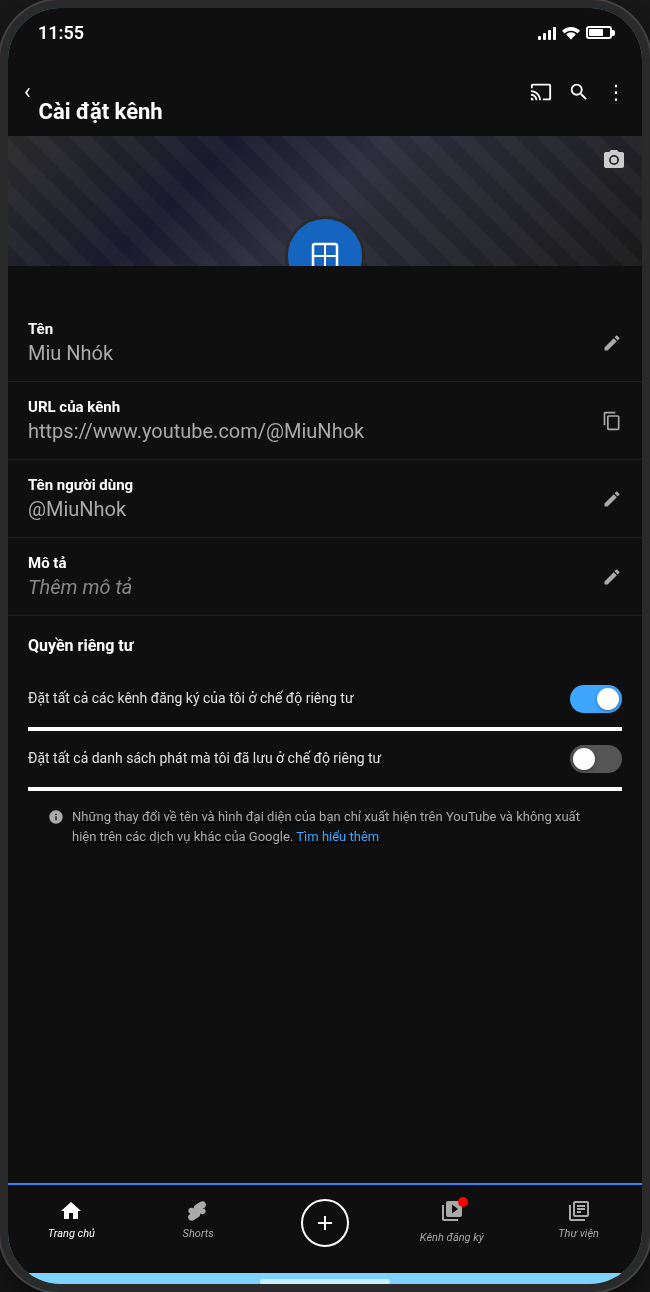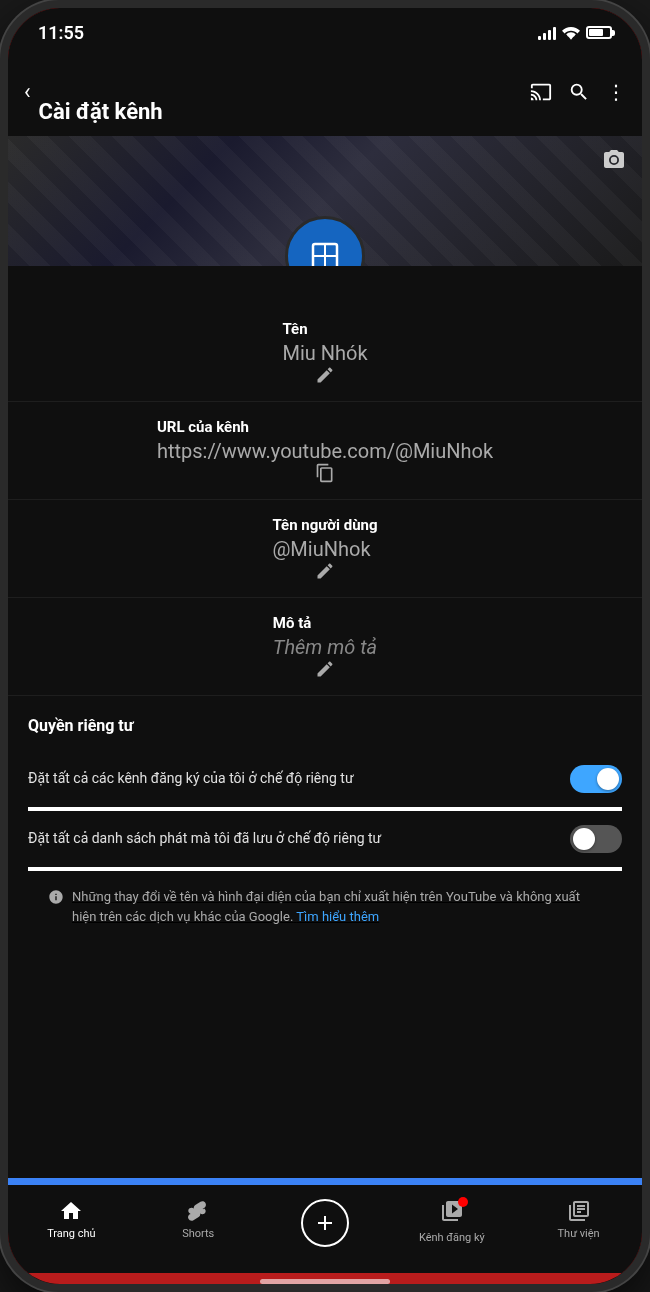--- a/index.html
+++ b/index.html
@@ -17,21 +17,21 @@
       background: #000;
       border-radius: 60px;
       border: 8px solid #2a2a2a;
       position: relative;
       overflow: hidden;
       box-shadow: 0 0 0 2px #444, 0 20px 60px rgba(0,0,0,0.8);
     }
     .phone-inner {
       width: 100%;
       height: 100%;
-      background: #b91c1c;
+      background: #7dd3fc;
       border-radius: 22px;
       overflow: hidden;
       display: flex;
       flex-direction: column;
     }
     
     .status-bar {
       display: flex;
       justify-content: space-between;
       align-items: center;
@@ -174,21 +174,20 @@
       padding-top: 38px;
     }
     .content::-webkit-scrollbar { display: none; }
     
     .setting-row {
       padding: 16px 20px;
       border-bottom: 1px solid #1e1e1e;
       display: flex;
       align-items: center;
       justify-content: space-between;
-      flex-direction: column;
     }
     .setting-row-content {
       flex: 1;
     }
     .setting-label {
       color: #fff;
       font-size: 15px;
       font-weight: 700;
       margin-bottom: 3px;
     }
@@ -264,23 +263,24 @@
       line-height: 1.5;
     }
     .info-link {
       color: #3ea6ff;
       cursor: pointer;
     }
     
     .bottom-nav {
       display: flex;
       background: #0f0f0f;
-      border-top: 7px solid #3b82f6;
+      border-top: 2px solid #3b82f6;
       padding: 8px 0 20px;
       flex-shrink: 0;
+      font-style: italic;
     }
     .nav-item {
       flex: 1;
       display: flex;
       flex-direction: column;
       align-items: center;
       gap: 4px;
       cursor: pointer;
       padding: 6px 0;
     }

